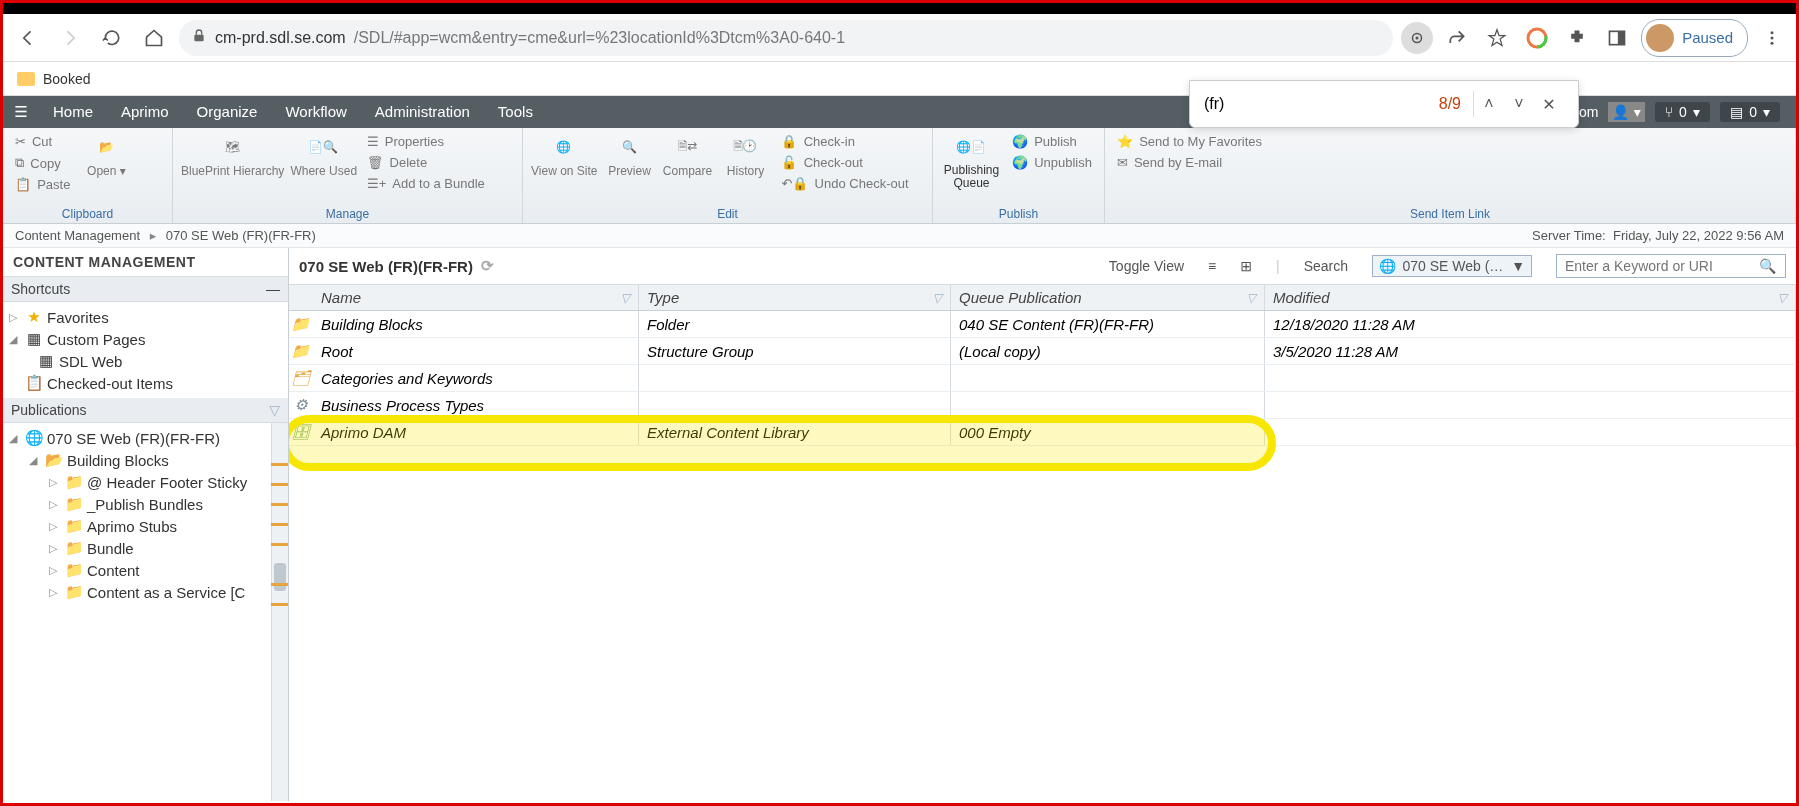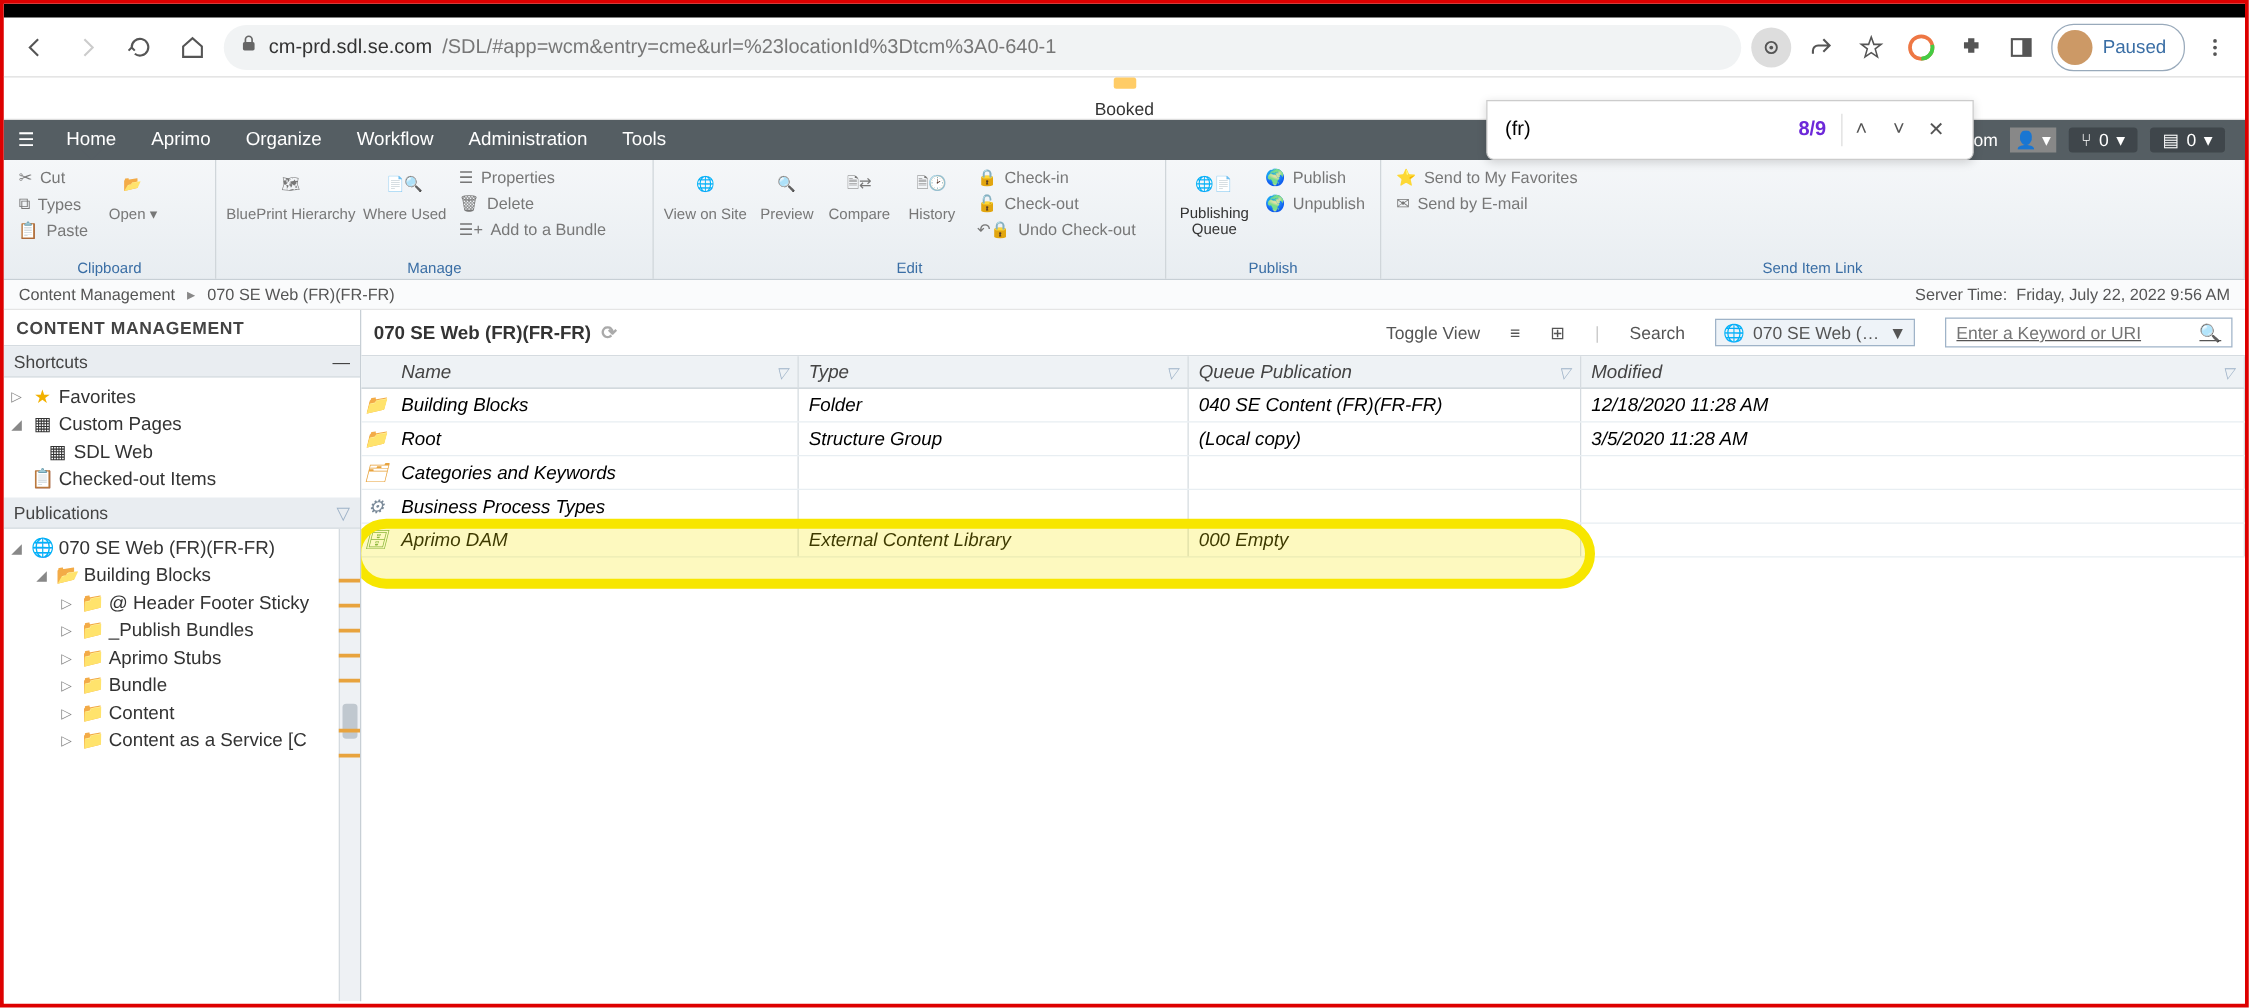--- a/index.html
+++ b/index.html
@@ -7,25 +7,25 @@
 .topblack { height: 11px; background: #000; }
 .browser-bar { height: 48px; display: flex; align-items: center; padding: 0 8px; gap: 8px; border-bottom: 1px solid #ddd; }
 .nav-btn { width: 34px; height: 34px; display: flex; align-items: center; justify-content: center; cursor: pointer; border-radius: 50%; color: #555; }
 .nav-btn.disabled { color: #bbb; }
 .url-bar { flex: 1; display: flex; align-items: center; padding: 0 12px; height: 36px; border-radius: 18px; background: #f1f3f4; font-size: 16px; color: #555; gap: 8px; }
 .url-host { color: #333; }
 .url-path { color: #777; }
 .ext-icon { width: 32px; height: 32px; display:flex; align-items:center; justify-content:center; color:#555; }
 .paused-pill { display:flex; align-items:center; gap:8px; border:1px solid #9ab; border-radius:18px; padding:4px 14px 4px 4px; color:#3a6ea5; font-size:15px; }
 .avatar { width:28px; height:28px; border-radius:50%; background:#c96; }
-.bookmark-bar { height: 34px; display:flex; align-items:center; padding:0 14px; font-size:14px; color:#333; gap:8px; border-bottom:1px solid #ddd;flex-direction:column; }
+.bookmark-bar { height: 34px; display:flex; align-items:center; padding:0 14px; font-size:14px; color:#333; gap:8px; border-bottom:1px solid #ddd; }
 .bm-folder { width:18px; height:14px; background:#fc6; border-radius:2px; display:inline-block; }
 .find-box { position:absolute; top:80px; right:220px; width:390px; height:48px; background:#fff; border:1px solid #ccc; border-radius:0 0 6px 6px; box-shadow:0 2px 8px rgba(0,0,0,.15); display:flex; align-items:center; padding:0 14px; font-size:16px; color:#444; z-index:50; }
 .find-input { flex:1; border:none; outline:none; font-size:16px; background:transparent; }
-.find-count { color:#6d28d9; padding:0 12px;font-weight:bold; }
+.find-count { color:#c2410c; padding:0 12px; }
 .find-btn { width:30px; text-align:center; cursor:pointer; color:#555; }
 .app-menubar { height:32px; background:#555e63; color:#fff; display:flex; align-items:center; font-size:15px; position:relative; }
 .mbar-ham { width:36px; text-align:center; cursor:pointer; }
 .mbar-item { padding:0 14px; height:32px; line-height:32px; cursor:pointer; }
 .mbar-item.active { position:relative; }
 .mbar-item.active::after { content:""; position:absolute; bottom:-8px; left:50%; margin-left:-8px; border:8px solid transparent; border-top-color:#555e63; }
 .mbar-right { margin-left:auto; display:flex; align-items:center; gap:10px; padding-right:16px; font-size:14px; }
 .mbar-badge { background:#3f464b; padding:2px 10px; border-radius:3px; display:flex; align-items:center; gap:6px; }
 .ribbon { display:flex; background:linear-gradient(#f5f7f9,#e8edf1); border-bottom:1px solid #c7cfd5; height:96px; }
 .ribbon-group { border-right:1px solid #d0d6da; display:flex; flex-direction:column; padding:4px 8px 2px; }
@@ -44,21 +44,21 @@
 .lp-list { padding:4px 0; }
 .tree-row { display:flex; align-items:center; gap:4px; padding:2px 6px; font-size:15px; color:#333; cursor:pointer; white-space:nowrap; }
 .tree-caret { width:12px; color:#888; font-size:11px; }
 .tree-icon { width:18px; text-align:center; }
 .fold-ico { color:#e8a33d; }
 .right-pane { flex:1; display:flex; flex-direction:column; overflow:hidden; }
 .listing-hdr { display:flex; align-items:center; padding:6px 10px; border-bottom:1px solid #d5dbe0; font-size:15px; }
 .listing-title { font-weight:700; color:#333; flex:1; display:flex; align-items:center; gap:8px; }
 .hdr-ctrls { display:flex; align-items:center; gap:24px; font-size:14px; color:#555; }
 .hdr-select { border:1px solid #9fb3c8; background:#eef3f8; padding:2px 6px; font-size:14px; display:flex; align-items:center; gap:6px; max-width:160px; }
-.hdr-search { border:1px solid #9fb3c8; padding:3px 8px; font-size:14px; width:230px; display:flex; align-items:flex-end; gap:6px;text-decoration:underline; }
+.hdr-search { border:1px solid #9fb3c8; padding:3px 8px; font-size:14px; width:230px; display:flex; align-items:flex-end; gap:6px; }
 .hdr-search input { border:none; outline:none; flex:1; font-size:14px; }
 .grid { display:flex; flex-direction:column; font-size:15px;font-style:italic; }
 .grid-hrow { display:flex; background:#eef2f5; border-bottom:1px solid #c7cfd5; color:#444; }
 .gcell { padding:4px 8px; border-right:1px solid #d5dbe0; display:flex; align-items:center; }
 .gh { font-weight:400; position:relative; }
 .gh .filter { margin-left:auto; color:#9fb3c8; font-size:12px; }
 .grid-row { display:flex; border-bottom:1px solid #e8eef2; }
 .c-icon { width:24px; justify-content:center; border-right:none; }
 .c-name { width:326px; }
 .c-type { width:312px; }
@@ -184,21 +184,21 @@
 <div class="ribbon">
   <div class="ribbon-group" style="width:170px">
     <div class="rg-body">
       <div class="rcol">
         <div class="rbtn-s">
             <span>✂</span>
             <span>Cut</span>
           </div>
         <div class="rbtn-s">
             <span>⧉</span>
-            <span>Types</span>
+            <span>Copy</span>
           </div>
         <div class="rbtn-s">
             <span>📋</span>
             <span>Paste</span>
           </div>
       </div>
       <div class="rbtn-v">
           <div class="ricon32">📂</div>
           <span><span>Open</span> ▾</span>
         </div>

